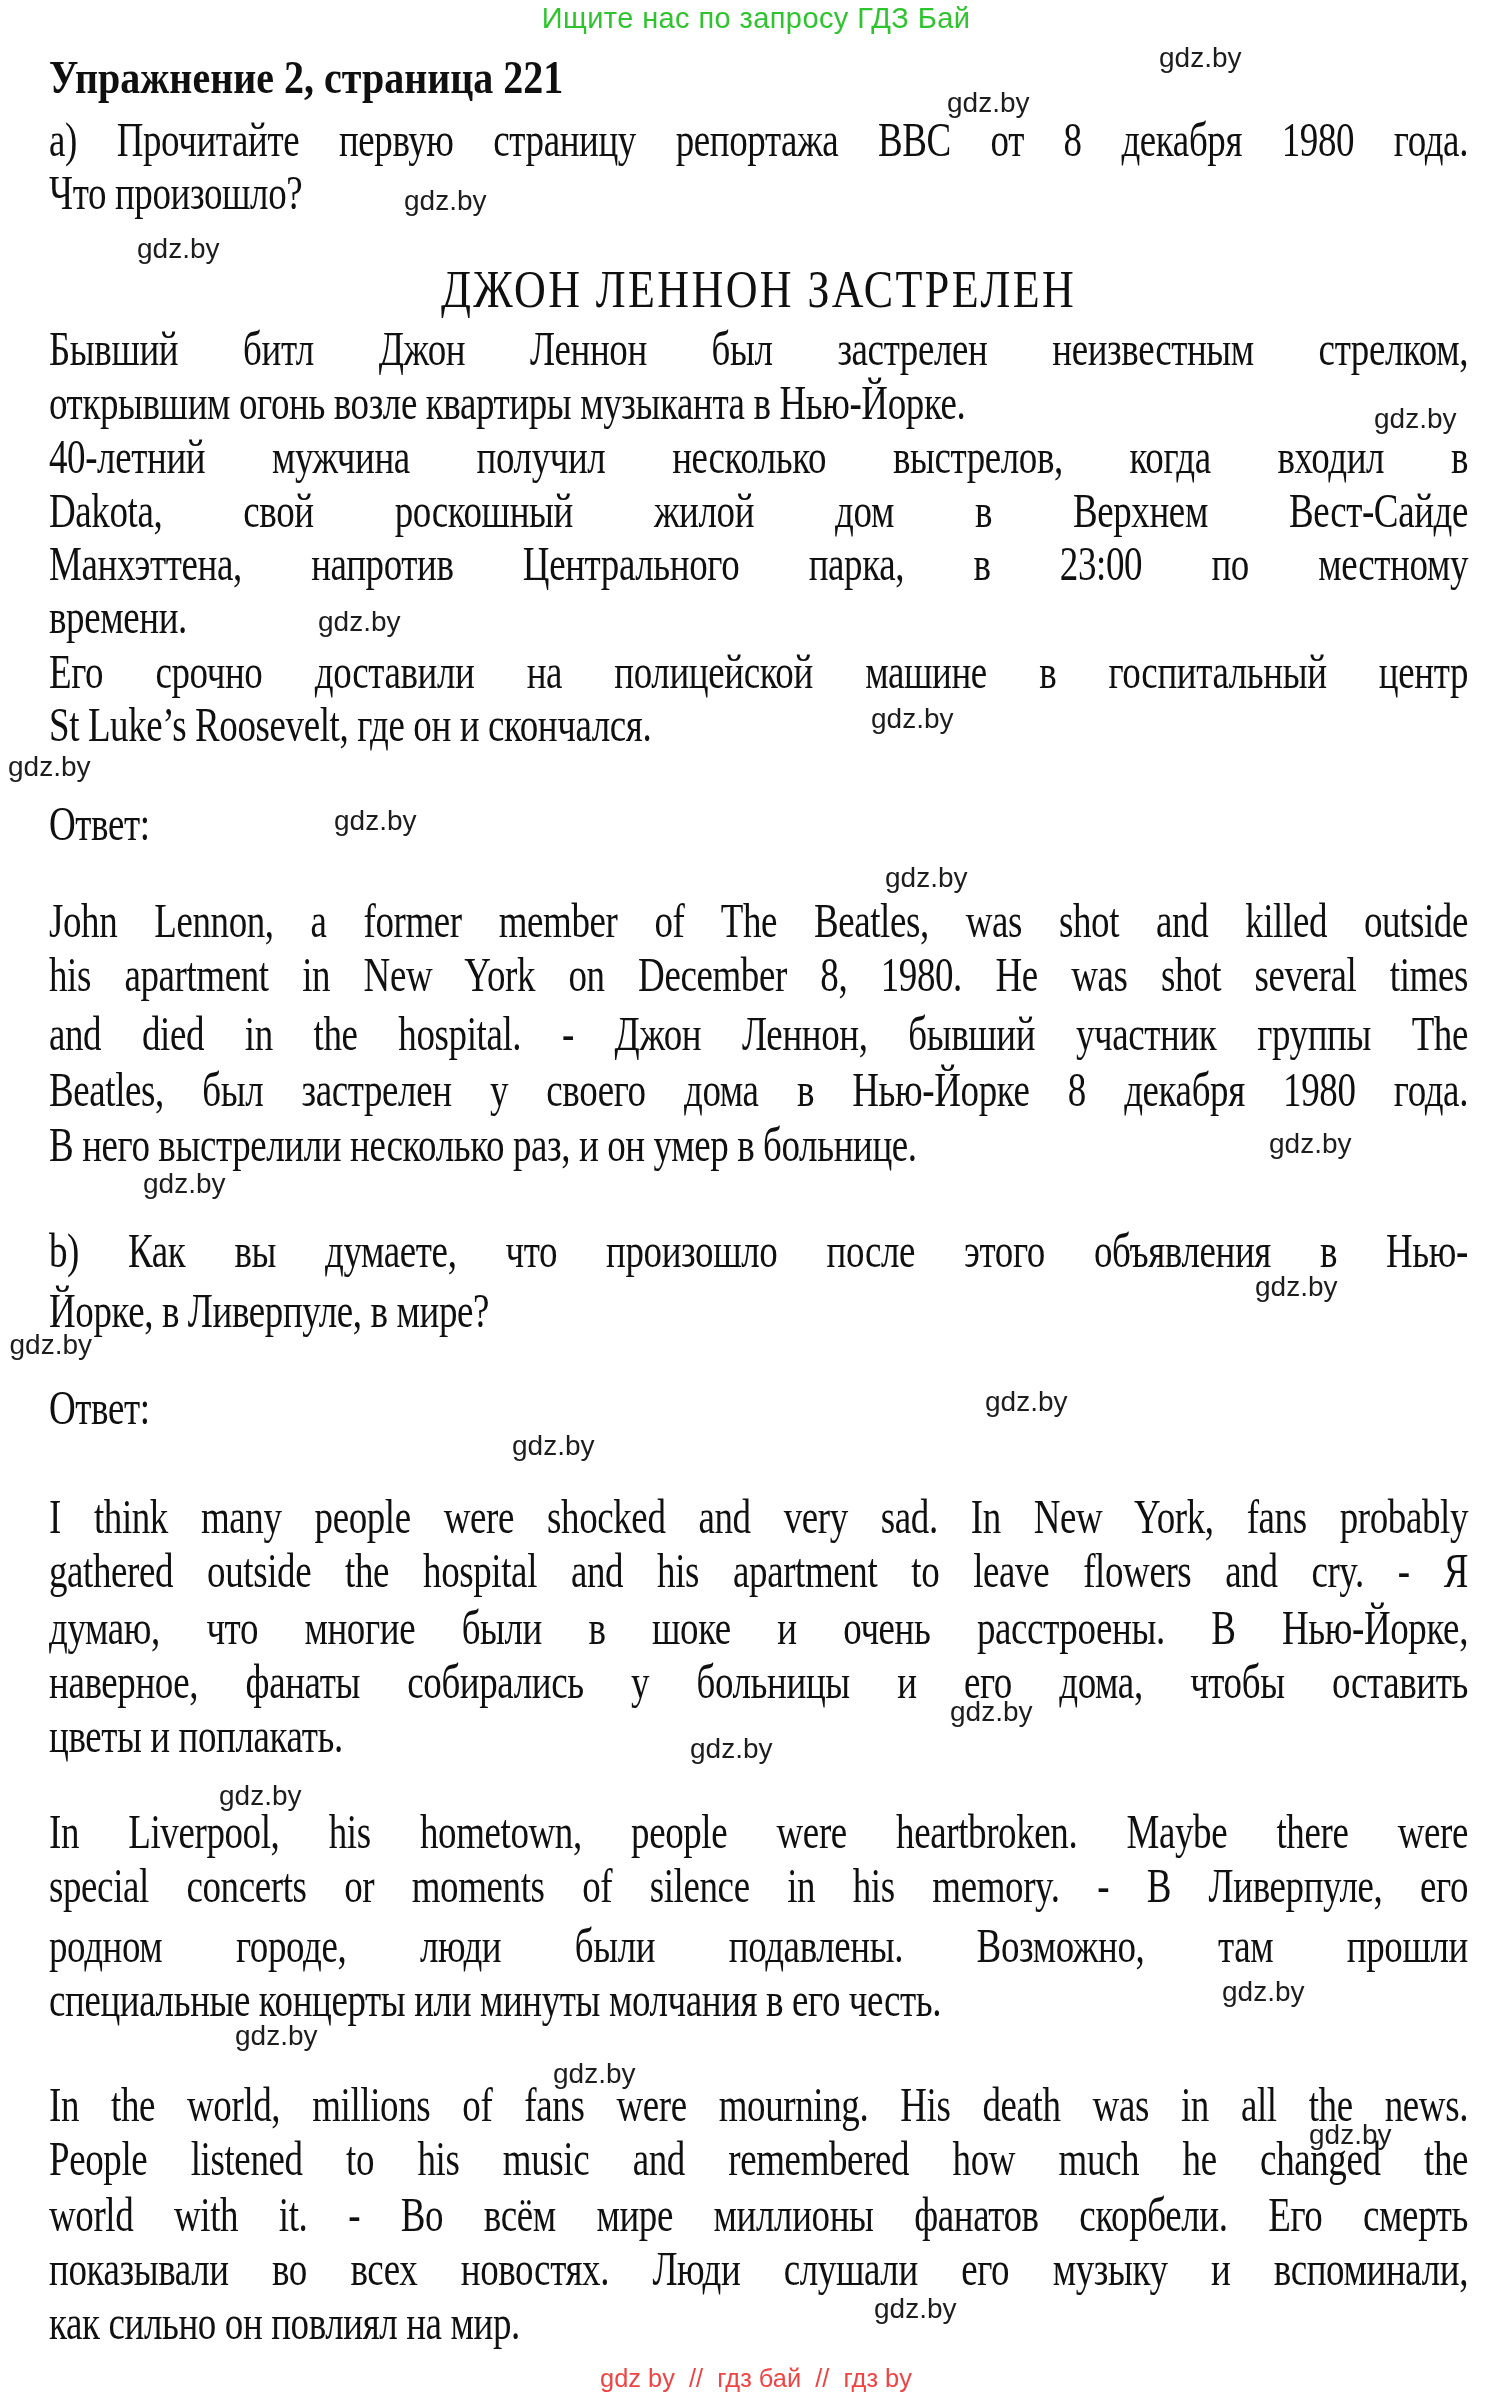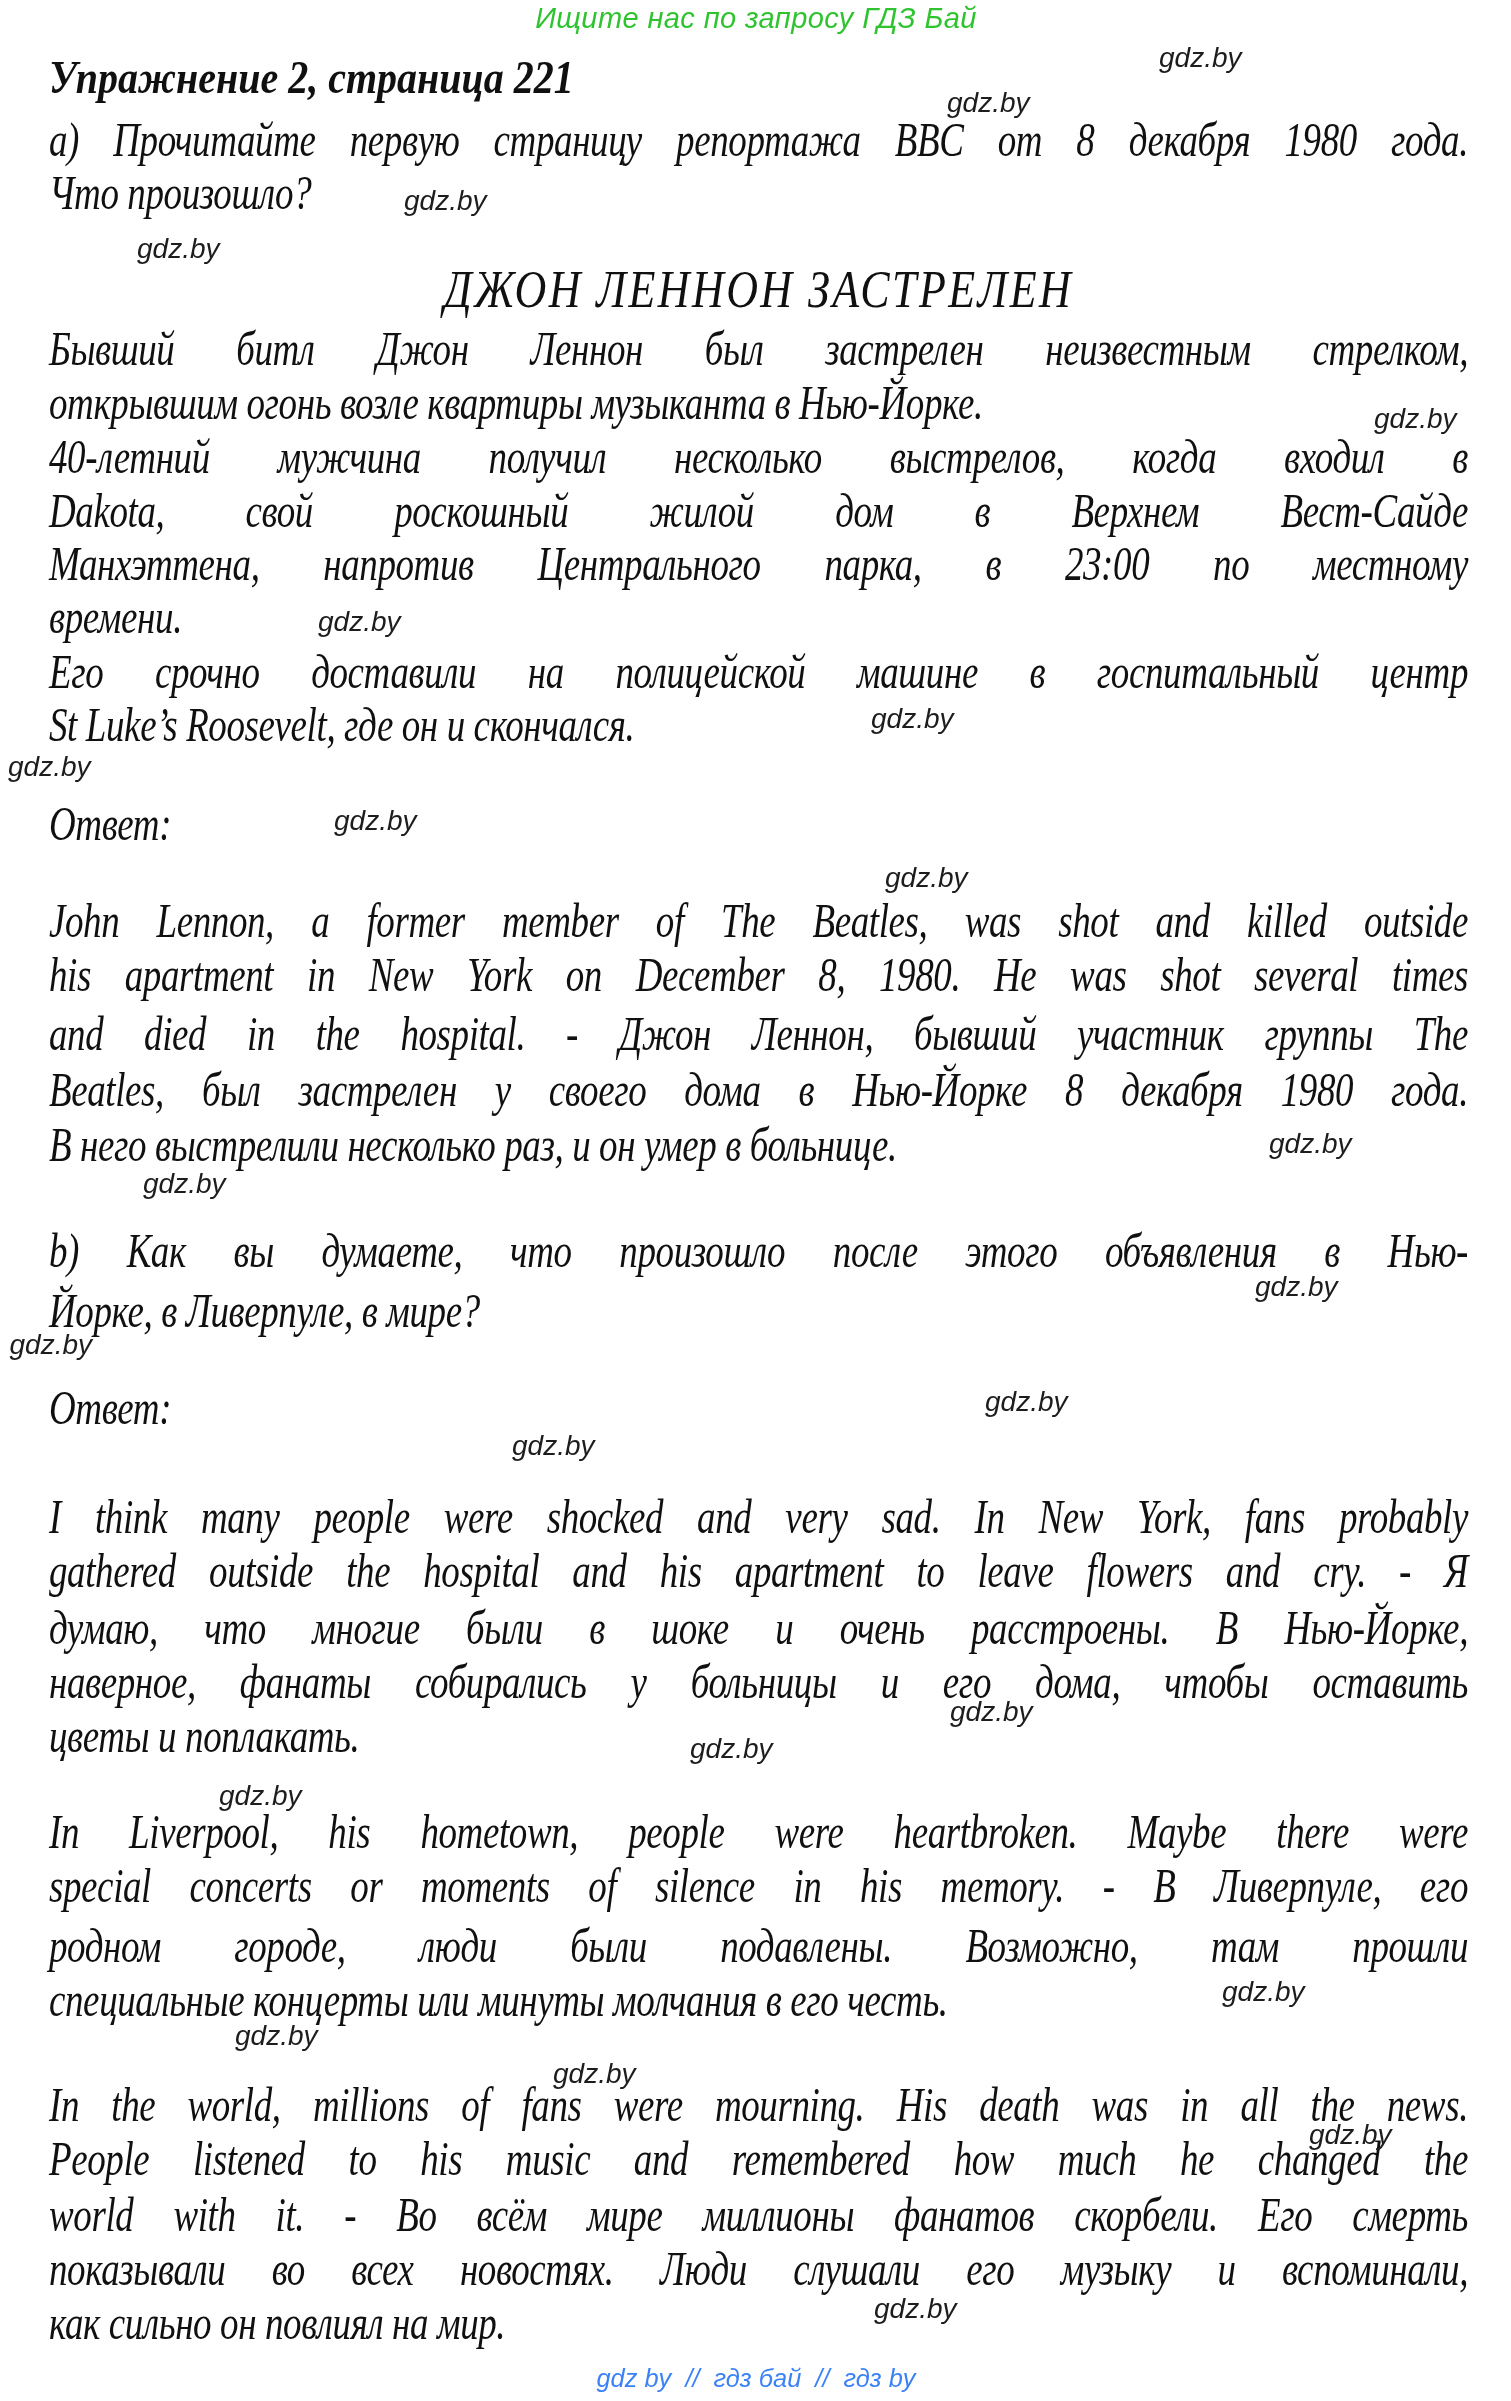--- a/index.html
+++ b/index.html
@@ -3,21 +3,20 @@
 <meta charset="utf-8">
 <style>
   html, body { margin: 0; padding: 0; background: #ffffff; }
   .page {
     position: relative;
     width: 1512px;
     height: 2401px;
     background: #ffffff;
     overflow: hidden;
     font-family: "Liberation Serif", serif;
-    font-style: italic;
   }
   .promo-header {
     position: absolute;
     top: 2.4px; left: 0; width: 100%;
     text-align: center;
     font-family: "Liberation Sans", sans-serif;
     font-size: 29px;
     letter-spacing: 0.4px;
   }
   .promo-footer {
@@ -122,15 +121,15 @@
       <div class="wm" style="left: 950px; top: 1696px; color: rgb(29, 29, 29);">gdz.by</div>
       <div class="wm" style="left: 690px; top: 1733px; color: rgb(29, 29, 29);">gdz.by</div>
       <div class="wm" style="left: 219px; top: 1780px; color: rgb(29, 29, 29);">gdz.by</div>
       <div class="wm" style="left: 1222px; top: 1976px; color: rgb(29, 29, 29);">gdz.by</div>
       <div class="wm" style="left: 235px; top: 2020px; color: rgb(29, 29, 29);">gdz.by</div>
       <div class="wm" style="left: 553px; top: 2058px; color: rgb(29, 29, 29);">gdz.by</div>
       <div class="wm" style="left: 1309px; top: 2119px; color: rgb(29, 29, 29);">gdz.by</div>
       <div class="wm" style="left: 874px; top: 2293px; color: rgb(29, 29, 29);">gdz.by</div>
     </div>
 
-  <div class="promo-footer" style="color: #3b82f6;">gdz by  //  гдз бай  //  гдз by</div>
+  <div class="promo-footer" style="color: #ef4444;">gdz by  //  гдз бай  //  гдз by</div>
 </div>
 
 
 </body></html>

